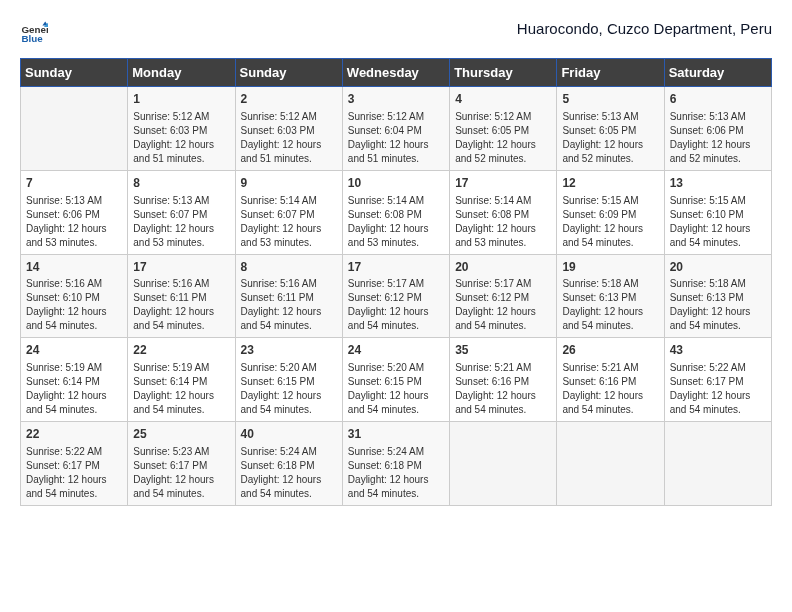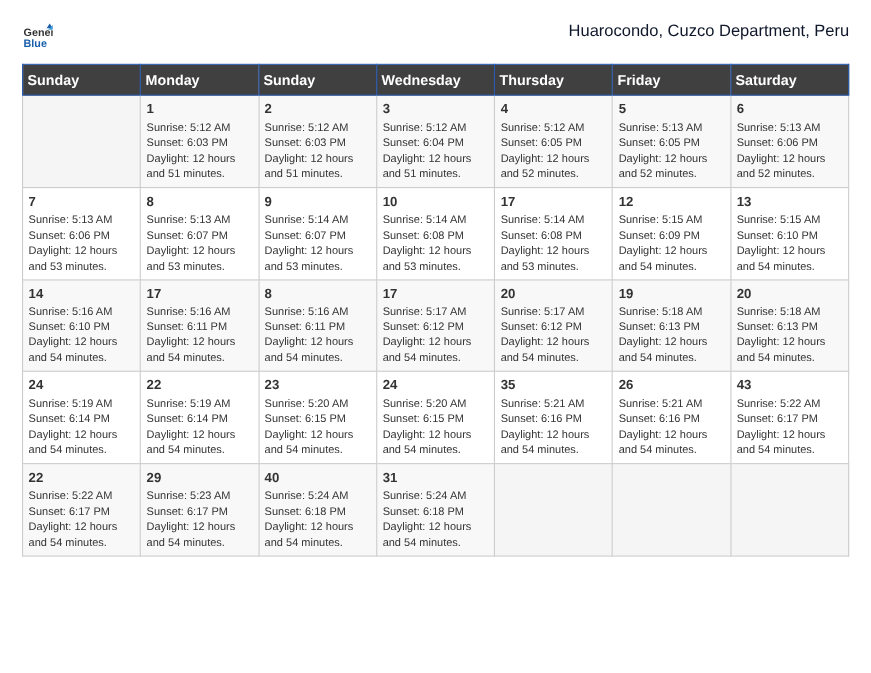--- a/index.html
+++ b/index.html
@@ -313,21 +313,21 @@
       </tr>
       <tr>
         <td>
           <span class="day-number">22</span>
           <div class="day-info" style="white-space: pre-line;">Sunrise: 5:22 AM
 Sunset: 6:17 PM
 Daylight: 12 hours
 and 54 minutes.</div>
         </td>
         <td>
-          <span class="day-number">29</span>
+          <span class="day-number">25</span>
           <div class="day-info" style="white-space: pre-line;">Sunrise: 5:23 AM
 Sunset: 6:17 PM
 Daylight: 12 hours
 and 54 minutes.</div>
         </td>
         <td>
           <span class="day-number">40</span>
           <div class="day-info" style="white-space: pre-line;">Sunrise: 5:24 AM
 Sunset: 6:18 PM
 Daylight: 12 hours

